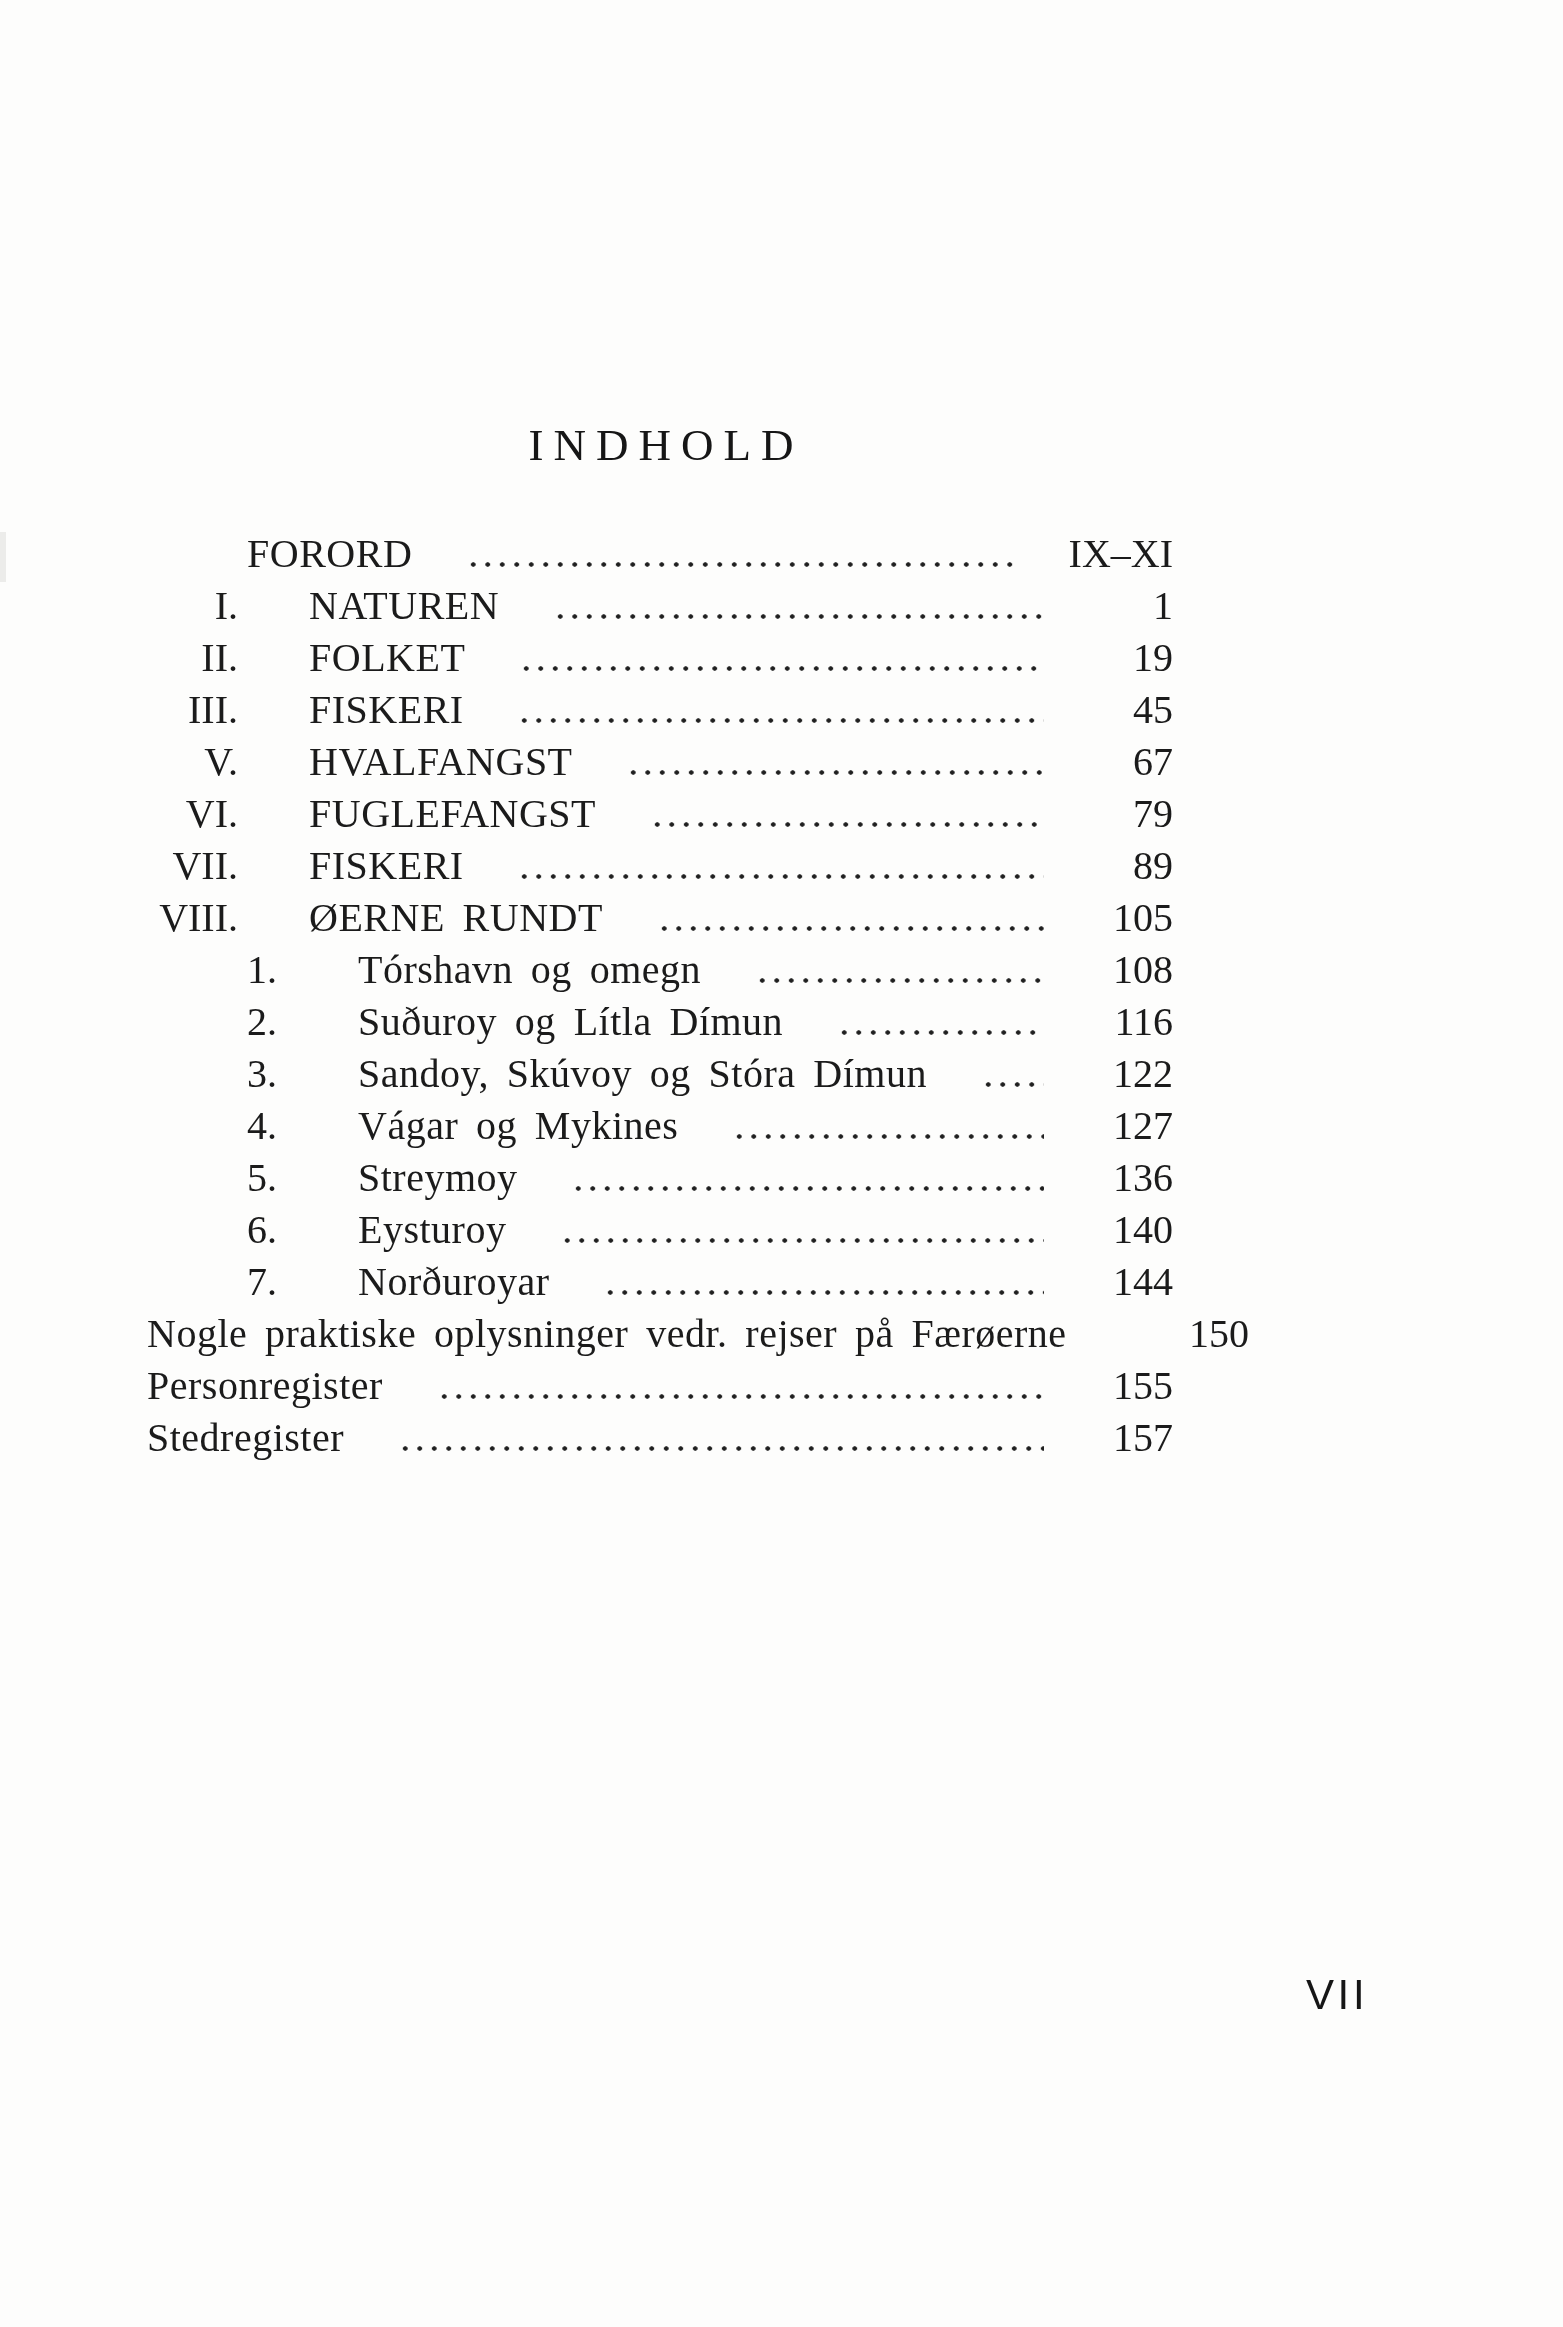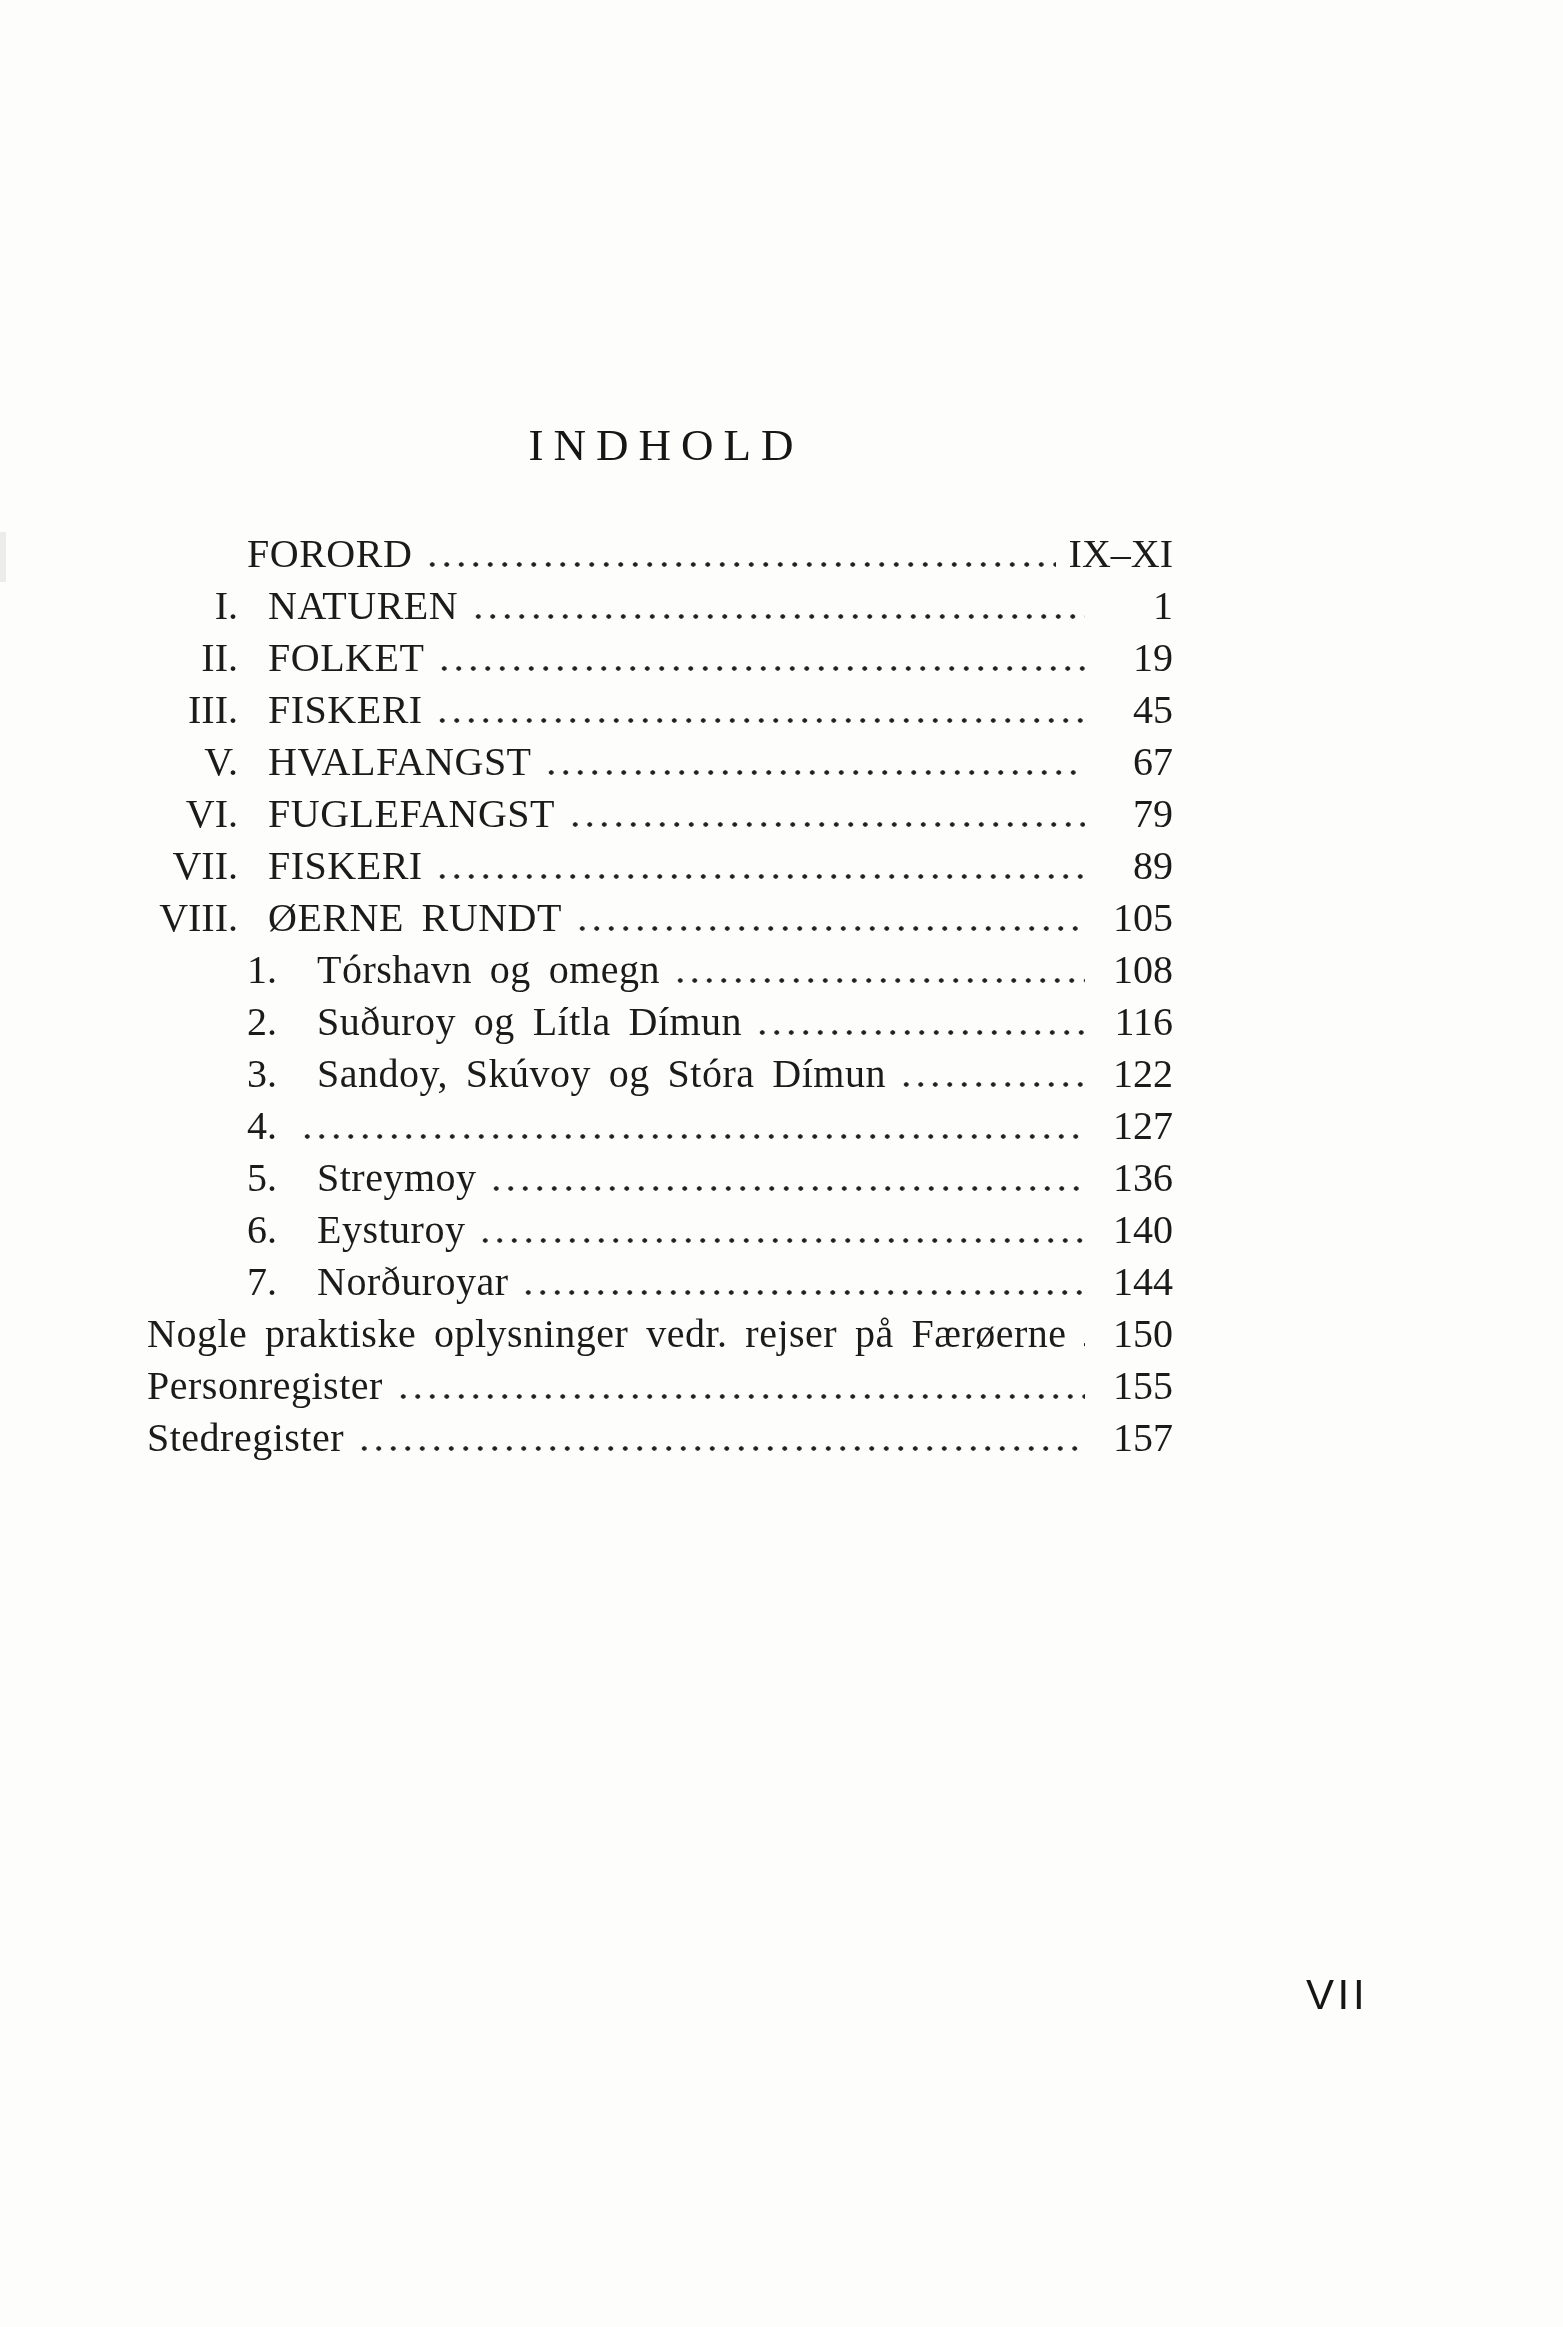--- a/index.html
+++ b/index.html
@@ -35,20 +35,21 @@
     left: 147px;
     width: 1026px;
   }
   .toc-row {
     display: flex;
     align-items: center;
     height: 52px;
     font-size: 40px;
     line-height: 52px;
     white-space: nowrap;
+    gap: 41px;
   }
   .toc-num {
     flex: 0 0 auto;
   }
   .toc-row.plain { padding-left: 100px; }
   .toc-row.roman .toc-num {
     width: 91px;
     text-align: right;
   }
   .toc-row.sub .toc-num {
@@ -165,20 +166,21 @@
       <span class="toc-page">116</span>
     </div>
     <div class="toc-row sub">
       <span class="toc-num">3.</span>
       <span class="toc-label">Sandoy, Skúvoy og Stóra Dímun</span>
       <span class="toc-leader"></span>
       <span class="toc-page">122</span>
     </div>
     <div class="toc-row sub">
       <span class="toc-num">4.</span>
+      <span class="toc-label">Vágar og Mykines</span>
       <span class="toc-leader"></span>
       <span class="toc-page">127</span>
     </div>
     <div class="toc-row sub">
       <span class="toc-num">5.</span>
       <span class="toc-label">Streymoy</span>
       <span class="toc-leader"></span>
       <span class="toc-page">136</span>
     </div>
     <div class="toc-row sub">

